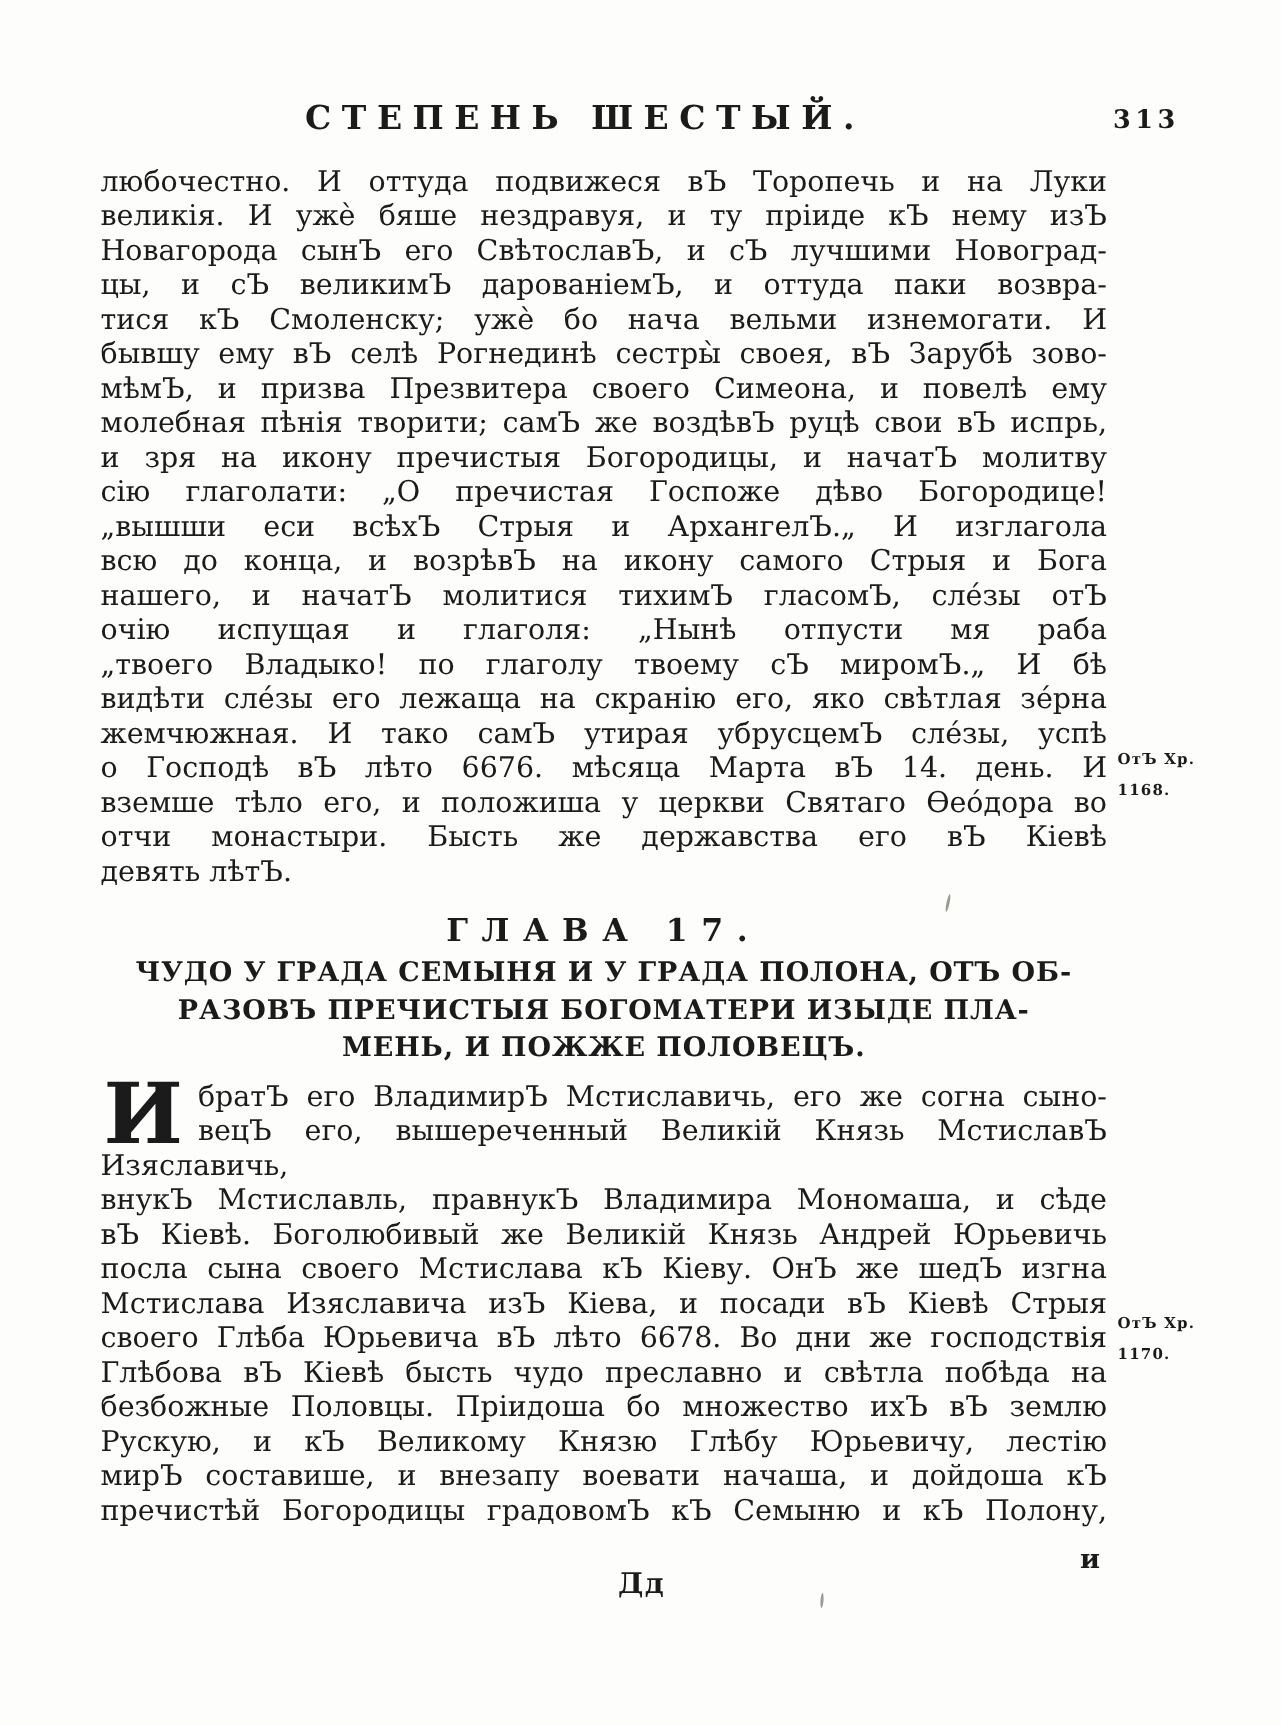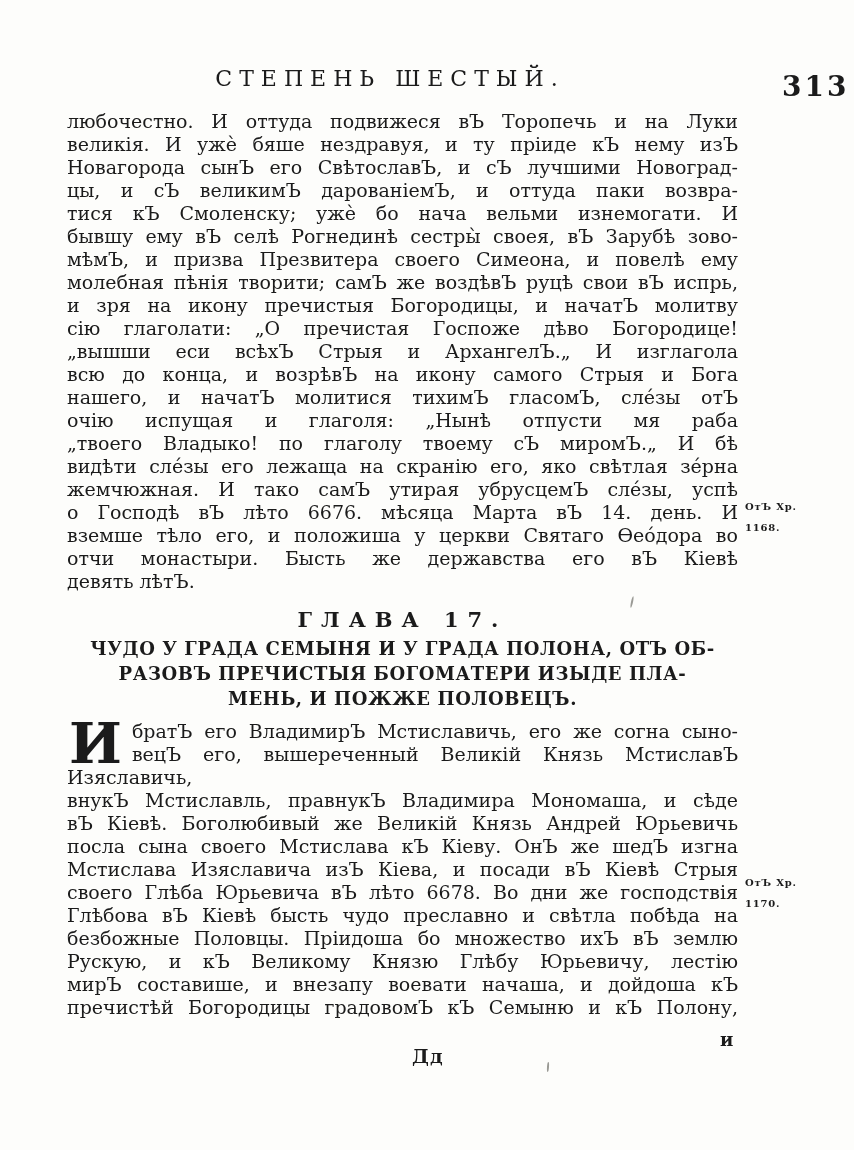--- a/index.html
+++ b/index.html
@@ -9,27 +9,27 @@
     margin:0 auto;
     background:#fdfdfb;
     color:#1b1b1b;
     font-family:"DejaVu Serif", serif;
     overflow:hidden;
   }
   
   .running-head{
     position:absolute;top:66px;left:0;width:780px;
     text-align:center;
-    font-size:22px;font-weight:normal;
+    font-size:22px;font-weight:bold;
     letter-spacing:7px;
     white-space:nowrap;
   }
   .page-number{
-    position:absolute;top:70px;left:782px;
-    font-size:28px;font-weight:bold;letter-spacing:3px;
+    position:absolute;top:70px;left:742px;
+    font-size:17px;font-weight:bold;letter-spacing:3px;
   }
   
   .text-block{
     position:absolute;left:67px;top:110px;width:671px;
     font-size:19px;line-height:23px;
   }
   .tline{
     text-align:justify;
     text-align-last:justify;
     min-height:23px;

